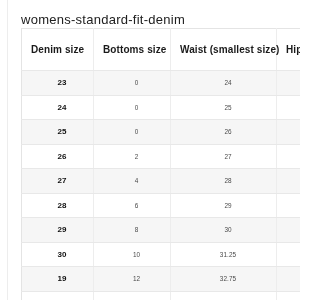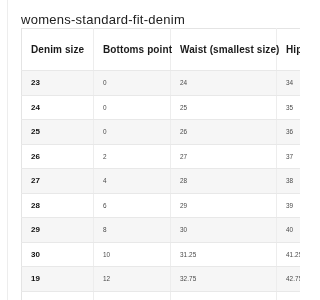--- a/index.html
+++ b/index.html
@@ -89,20 +89,21 @@
 
   table.size-table tbody tr { height: 24.5px; }
   table.size-table tbody tr.odd  { background: #f6f6f6; }
   table.size-table tbody tr.even { background: #ffffff; }
 
   table.size-table tbody td {
     font-size: 6.4px;
     color: #4a4a4a;
     letter-spacing: 0.01em;
     white-space: nowrap;
+    text-align: center;
   }
   table.size-table tbody td.first-col {
     font-size: 8px;
     font-weight: bold;
     color: #111111;
   }
 </style>
 </head>
 <body>
 
@@ -116,21 +117,21 @@
     <table class="size-table">
       <colgroup>
         <col class="c-denim">
         <col class="c-bottoms">
         <col class="c-waist">
         <col class="c-hip">
       </colgroup>
       <thead>
         <tr>
           <th>Denim size</th>
-          <th>Bottoms point</th>
+          <th>Bottoms size</th>
           <th>Waist (smallest size)</th>
           <th>Hip (</th>
         </tr>
       </thead>
       <tbody>
           <tr class="odd">
             <td class="first-col">23</td>
             <td>0</td>
             <td>24</td>
             <td>34</td>

